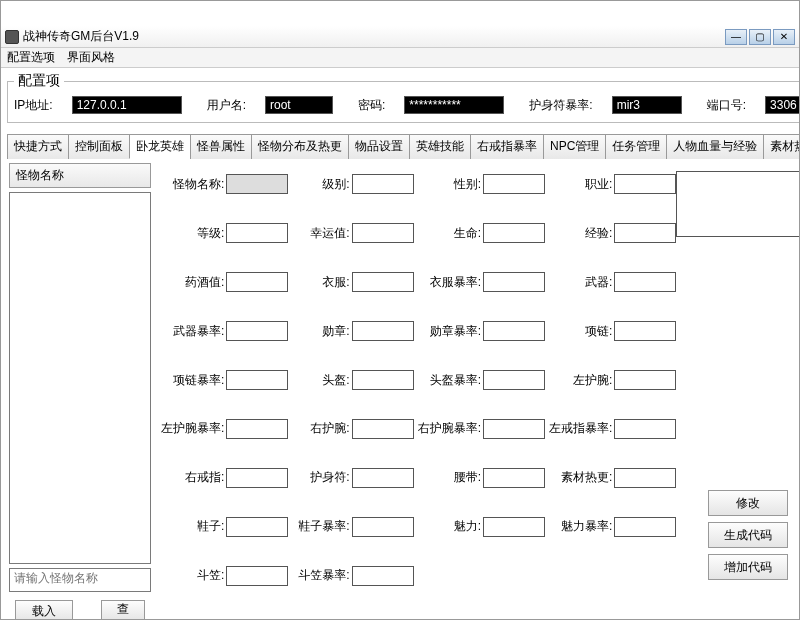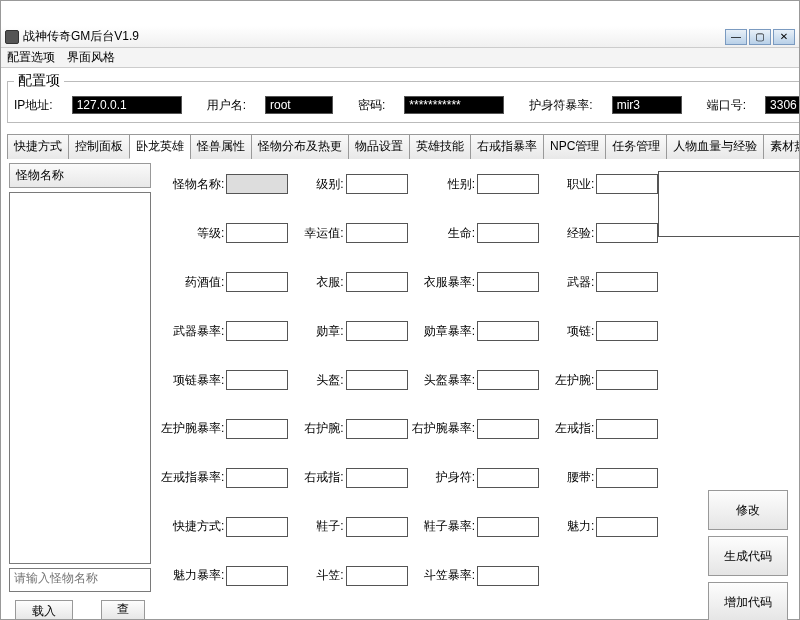--- a/index.html
+++ b/index.html
@@ -28,21 +28,21 @@
 .leftcol .filterbox { border: 1px solid #7a7a7a; height: 24px; padding: 2px 4px; background: #fff; }
 .leftcol .filterbox input { width: 100%; border: none; outline: none; font-size: 12px; color: #888; }
 .leftcol .btns { display: flex; gap: 28px; padding: 4px 6px; }
 .rightcol { flex: 1; padding-left: 10px; display: flex; flex-direction: row; }
 .grid { display: grid; grid-template-columns: repeat(4, 1fr); column-gap: 4px; row-gap: 6px; }
 .field { display: flex; align-items: center; justify-content: flex-end; gap: 2px; }
 .field .flbl { white-space: nowrap; text-align: right; }
 .field input { width: 62px; height: 20px; border: 1px solid #555; padding: 0 3px; font-size: 12px; }
 .field input.ro { background: #ddd; }
 .actioncol { position: absolute; right: 12px; top: 490px; display: flex; flex-direction: column; gap: 6px; }
-.actioncol .btn { width: 80px; height: 40px; }
+.actioncol .btn { width: 80px; height: 26px; }
 .bottomarea { margin-top: 8px; border: 1px solid #555; height: 66px; width: 522px; background: #fff; }
 .grid .blank { visibility: hidden; }
 </style>
 </head>
 <body>
 
 <div class="titlebar">
   <div class="icon"></div>
   <div class="title">战神传奇GM后台V1.9</div>
   <div class="winbtns">
@@ -192,41 +192,37 @@
           </div>
           <div class="field">
             <span class="flbl">右护腕:</span>
             <input style="">
           </div>
           <div class="field">
             <span class="flbl">右护腕暴率:</span>
             <input style="">
           </div>
           <div class="field">
-            <span class="flbl">左戒指:</span>
-            <input style="">
-          </div>
-          <div class="field">
             <span class="flbl">左戒指暴率:</span>
             <input style="">
           </div>
           <div class="field">
             <span class="flbl">右戒指:</span>
             <input style="">
           </div>
           <div class="field">
             <span class="flbl">护身符:</span>
             <input style="">
           </div>
           <div class="field">
             <span class="flbl">腰带:</span>
             <input style="">
           </div>
           <div class="field">
-            <span class="flbl">快捷方式:</span>
+            <span class="flbl">素材热更:</span>
             <input style="">
           </div>
           <div class="field">
             <span class="flbl">鞋子:</span>
             <input style="">
           </div>
           <div class="field">
             <span class="flbl">鞋子暴率:</span>
             <input style="">
           </div>

